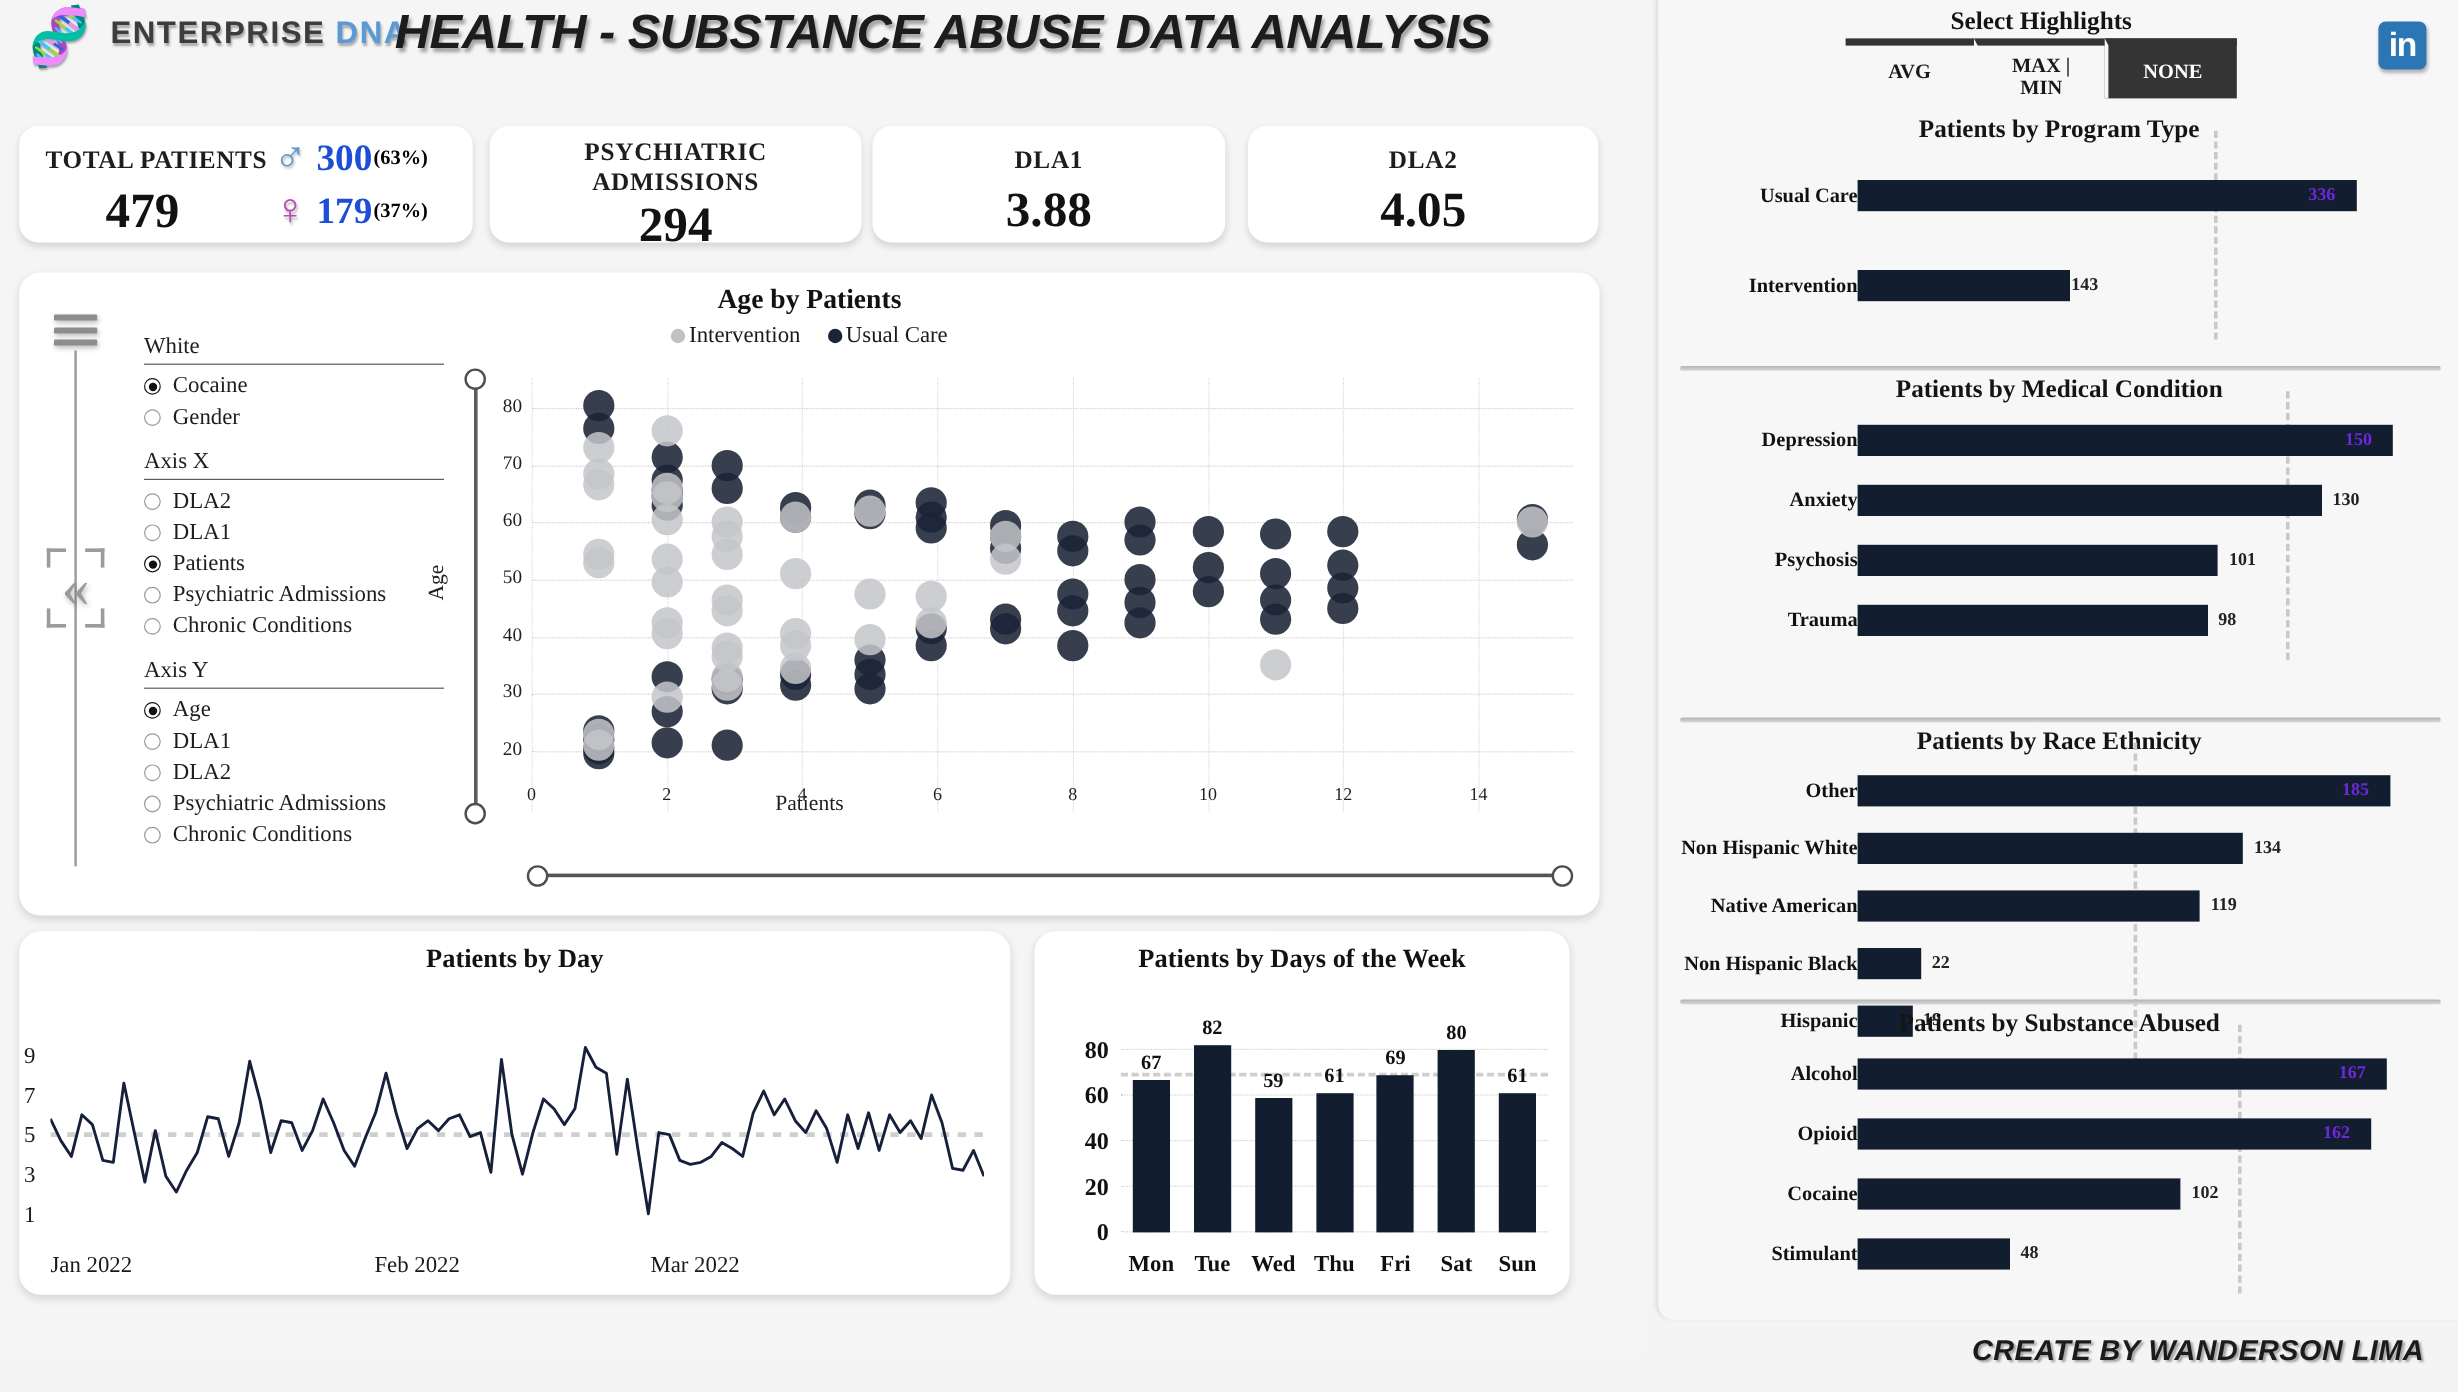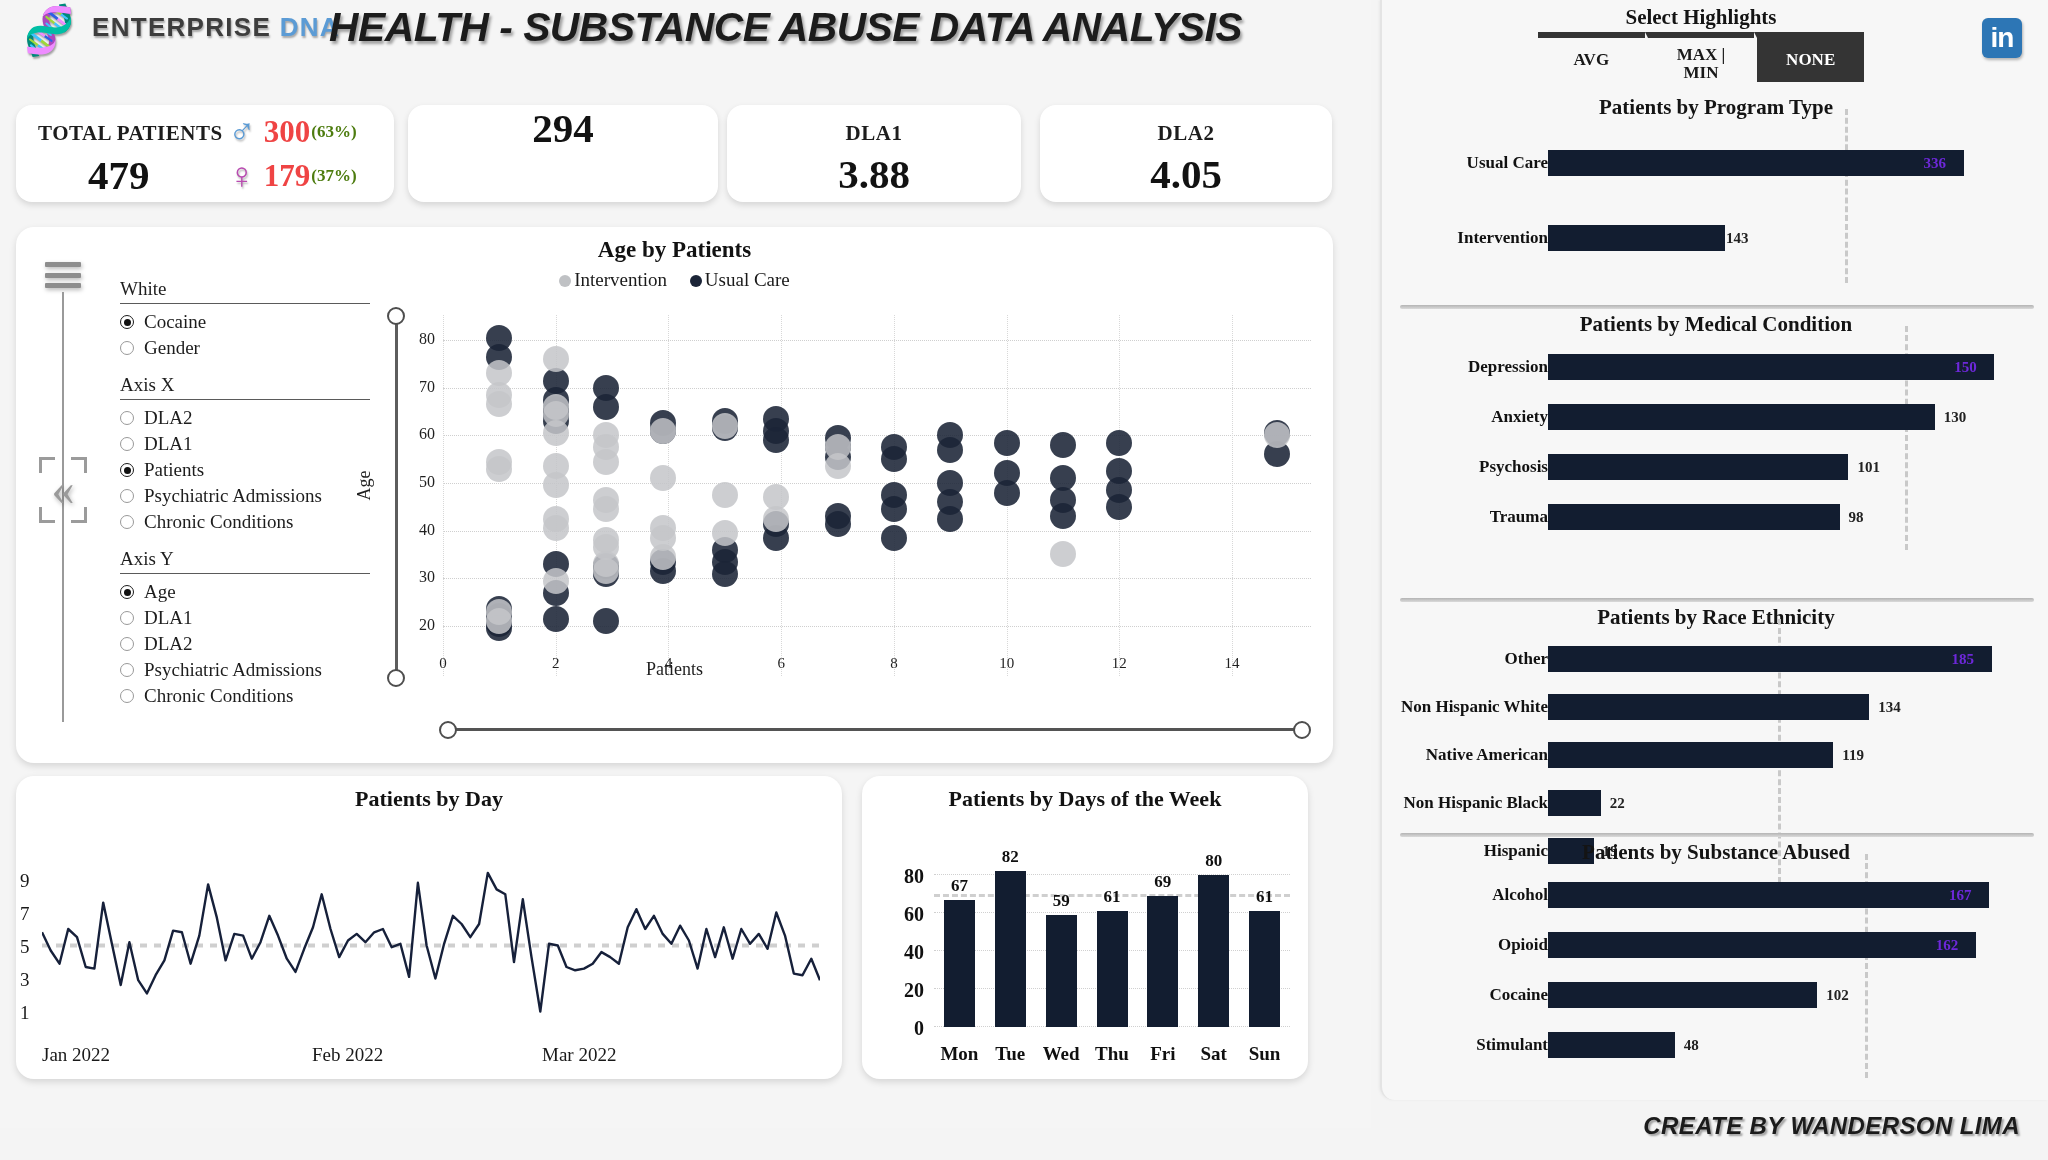--- a/index.html
+++ b/index.html
@@ -80,22 +80,22 @@
   #kpi-total .tp-value {
     position:absolute; left:72px; top:46px;
     font-weight:bold; font-size:41px; color:#121212;
   }
   .gender-row { position:absolute; display:flex; align-items:center; }
   #gender-male { left:212px; top:8px; }
   #gender-female { left:212px; top:52px; }
   .gender-sym { font-size:37px; line-height:37px; text-shadow:1px 2px 2px rgba(0,0,0,.3); }
   .sym-male { color:#5b9bd5; }
   .sym-female { color:#b84ab0; }
-  .gender-num { font-weight:bold; font-size:31px; color:#ef4444; margin-left:8px; }
-  .gender-pct { font-weight:bold; font-size:17px; color:#4d7c0f; margin-left:1px; }
+  .gender-num { font-weight:bold; font-size:31px; color:#1d4ed8; margin-left:8px; }
+  .gender-pct { font-weight:bold; font-size:17px; color:#000000; margin-left:1px; }
 
   
   #scatter-panel {
     position:absolute; left:16px; top:227px; width:1317px; height:536px;
     background:#fff; border-radius:18px; box-shadow:0 3px 7px rgba(0,0,0,.13);
   }
   #scatter-title {
     position:absolute; left:0; right:0; top:10px; text-align:center;
     font-weight:bold; font-size:23px; color:#121212;
   }
@@ -292,20 +292,24 @@
         <span class="gender-pct">(63%)</span>
       </div>
       <div class="gender-row" id="gender-female">
         <span class="gender-sym sym-female">♀</span>
         <span class="gender-num">179</span>
         <span class="gender-pct">(37%)</span>
       </div>
     </div>
 
     <div class="kpi" id="kpi-psych">
+      <div class="kpi-label">
+        <div>PSYCHIATRIC</div>
+        <div>ADMISSIONS</div>
+      </div>
       <div class="kpi-value">294</div>
     </div>
 
     <div class="kpi" id="kpi-dla1">
       <div class="kpi-label">DLA1</div>
       <div class="kpi-value">3.88</div>
     </div>
 
     <div class="kpi" id="kpi-dla2">
       <div class="kpi-label">DLA2</div>

